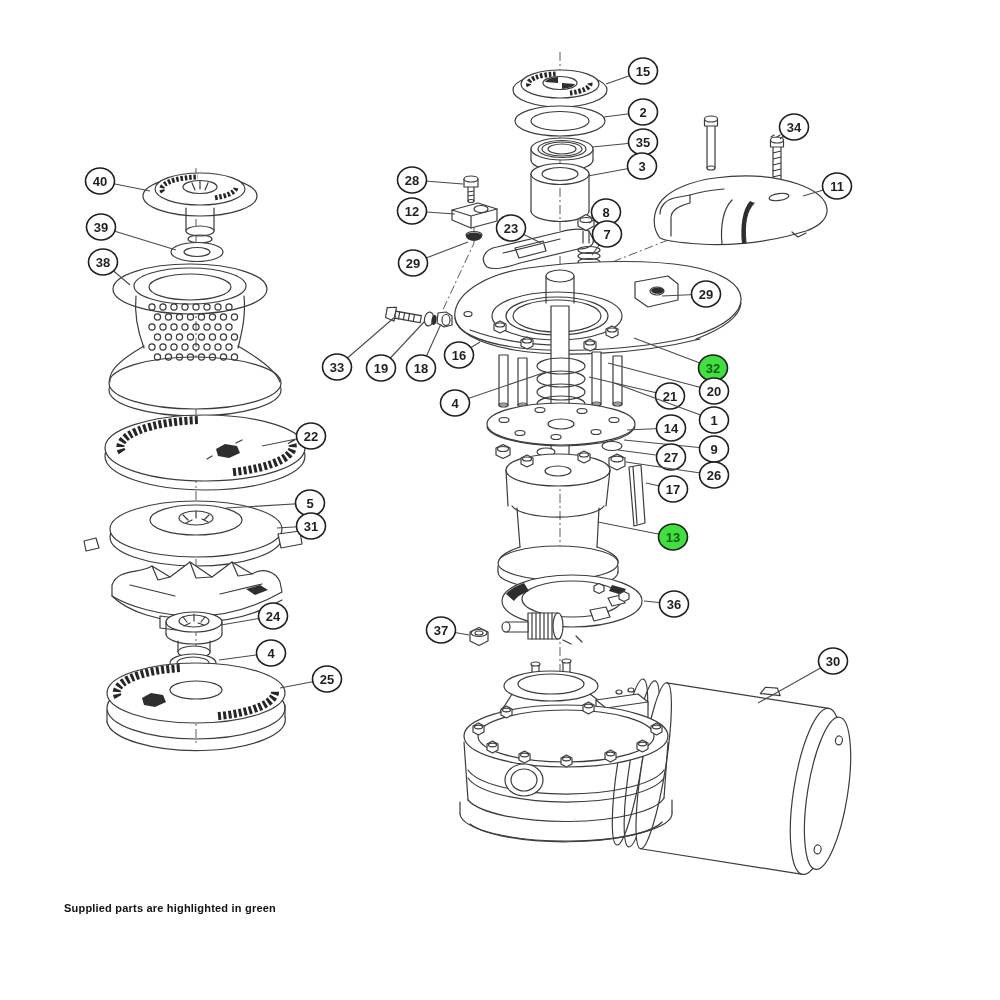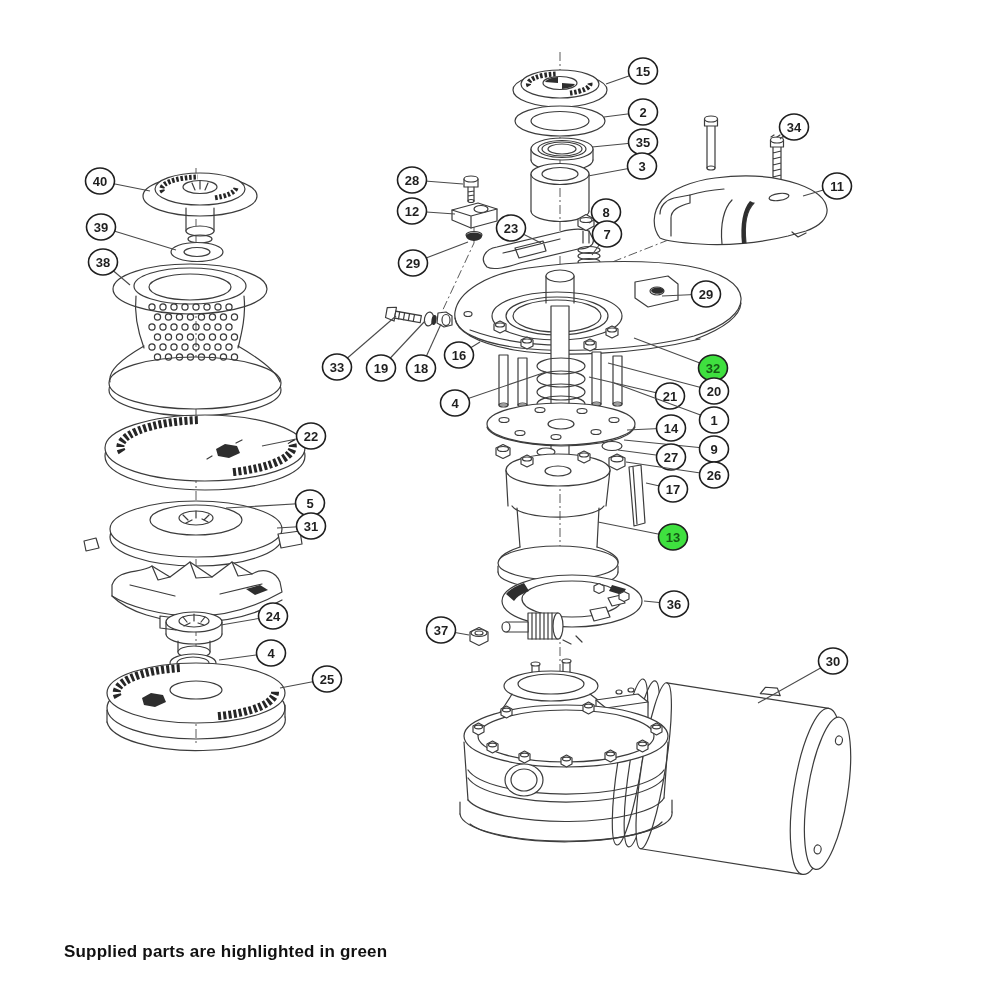--- a/index.html
+++ b/index.html
@@ -1,20 +1,20 @@
 <!DOCTYPE html>
 <html><head>
 <meta charset="utf-8">
 <style>
   html,body{margin:0;padding:0;background:#ffffff;}
   .canvas{position:relative;width:1000px;height:1000px;background:#fff;overflow:hidden;
           font-family:"Liberation Sans",sans-serif;}
   svg{position:absolute;left:0;top:0;}
-  .note{position:absolute;left:64px;top:902px;font-size:17px;font-weight:bold;color:#111;
-        letter-spacing:0.2px;margin-top:40px;}
+  .note{position:absolute;left:64px;top:902px;font-size:11px;font-weight:bold;color:#111;
+        letter-spacing:0.2px;}
   
   .s  {fill:none;stroke:#3c3c3c;stroke-width:1.2;stroke-linecap:round;stroke-linejoin:round;}
   .w  {fill:#ffffff;stroke:#3c3c3c;stroke-width:1.2;stroke-linecap:round;stroke-linejoin:round;}
   .d  {fill:#2e2e2e;stroke:none;}
   .band{fill:none;stroke:#262626;stroke-width:8;stroke-dasharray:3 2.2;}
   .band2{fill:none;stroke:#262626;stroke-width:5;stroke-dasharray:2.5 1.8;}
   .cl {fill:none;stroke:#5a5a5a;stroke-width:1;stroke-dasharray:9 3 2 3;}
   .ldr{stroke:#4a4a4a;stroke-width:1.1;fill:none;}
   .co {stroke:#1f1f1f;stroke-width:1.6;}
   .ct {font-family:"Liberation Sans",sans-serif;font-size:13px;font-weight:600;}

